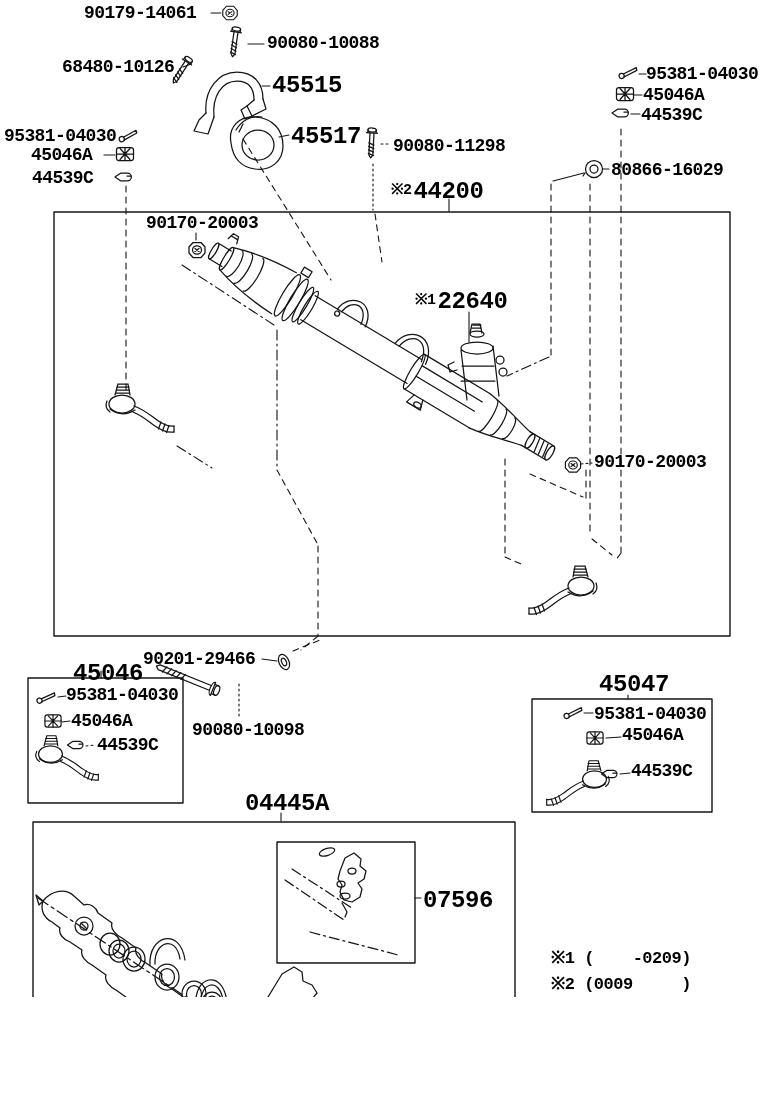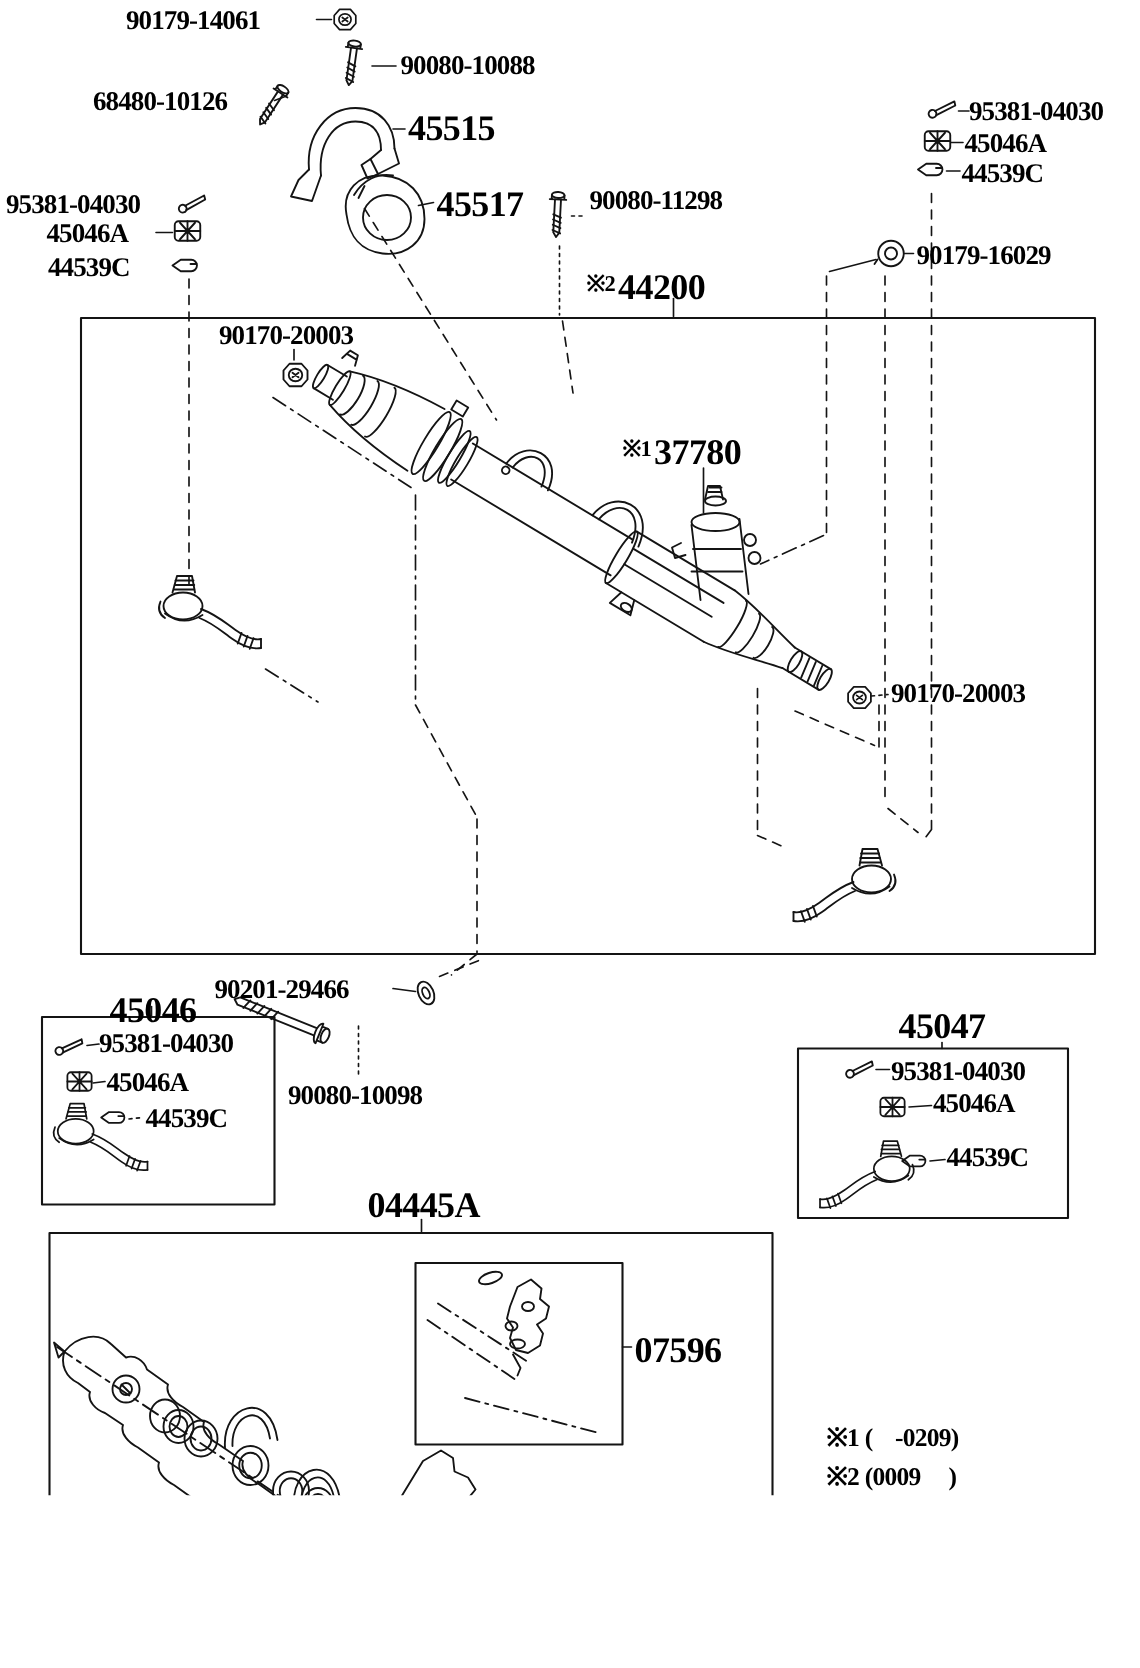--- a/index.html
+++ b/index.html
@@ -1,17 +1,17 @@
 <!DOCTYPE html>
 <html><head>
 <meta charset="utf-8">
 <style>
   html,body{margin:0;padding:0;background:#fff;}
   .stage{position:relative;width:760px;height:997px;background:#ffffff;overflow:hidden;
-         font-family:Liberation Serif, serif;color:#000;}
+         font-family:Liberation Mono, monospace;color:#000;}
   svg.art{position:absolute;left:0;top:0;}
   .lbl{position:absolute;font-weight:700;font-size:18px;line-height:1;white-space:pre;letter-spacing:-0.6px;}
   .lbl-lg{font-size:24px;letter-spacing:-0.4px;}
   .pfxrow{display:flex;align-items:flex-start;}
   .pfx{font-size:15px;font-weight:700;margin-right:2px;padding-top:3px;letter-spacing:-0.5px;}
   .note{position:absolute;font-weight:700;font-size:17px;line-height:1;white-space:pre;letter-spacing:-0.5px;text-align:center;}
   .footer-code{position:absolute;font-size:14px;font-weight:400;letter-spacing:0.3px;}
 </style>
 </head>
 <body>
@@ -304,33 +304,33 @@
   </svg>
 
   <div class="lbl" style="left:84px;top:4px">90179-14061</div>
   <div class="lbl" style="left:267px;top:34px">90080-10088</div>
   <div class="lbl" style="left:62px;top:58px">68480-10126</div>
   <div class="lbl lbl-lg" style="left:272px;top:74px">45515</div>
   <div class="lbl" style="left:4px;top:127px">95381-04030</div>
   <div class="lbl" style="left:31px;top:146px">45046A</div>
   <div class="lbl" style="left:32px;top:169px">44539C</div>
   <div class="lbl lbl-lg" style="left:291px;top:125px">45517</div>
-  <div class="lbl" style="left:393px;top:124px">90080-11298</div>
+  <div class="lbl" style="left:393px;top:137px">90080-11298</div>
   <div class="lbl pfxrow" style="left:391px;top:180px">
     <span class="pfx">※2</span>
     <span class="lbl-lg">44200</span>
   </div>
   <div class="lbl" style="left:646px;top:65px">95381-04030</div>
   <div class="lbl" style="left:643px;top:86px">45046A</div>
   <div class="lbl" style="left:641px;top:106px">44539C</div>
-  <div class="lbl" style="left:611px;top:161px">90179-16029</div>
+  <div class="lbl" style="left:611px;top:161px">80866-16029</div>
   <div class="lbl" style="left:146px;top:214px">90170-20003</div>
   <div class="lbl pfxrow" style="left:415px;top:290px">
     <span class="pfx">※1</span>
-    <span class="lbl-lg">37780</span>
+    <span class="lbl-lg">22640</span>
   </div>
   <div class="lbl" style="left:594px;top:453px">90170-20003</div>
   <div class="lbl lbl-lg" style="left:73px;top:662px">45046</div>
   <div class="lbl" style="left:143px;top:650px">90201-29466</div>
   <div class="lbl" style="left:192px;top:721px">90080-10098</div>
   <div class="lbl" style="left:66px;top:686px">95381-04030</div>
   <div class="lbl" style="left:71px;top:712px">45046A</div>
   <div class="lbl" style="left:97px;top:736px">44539C</div>
   <div class="lbl lbl-lg" style="left:245px;top:792px">04445A</div>
   <div class="lbl lbl-lg" style="left:599px;top:673px">45047</div>

